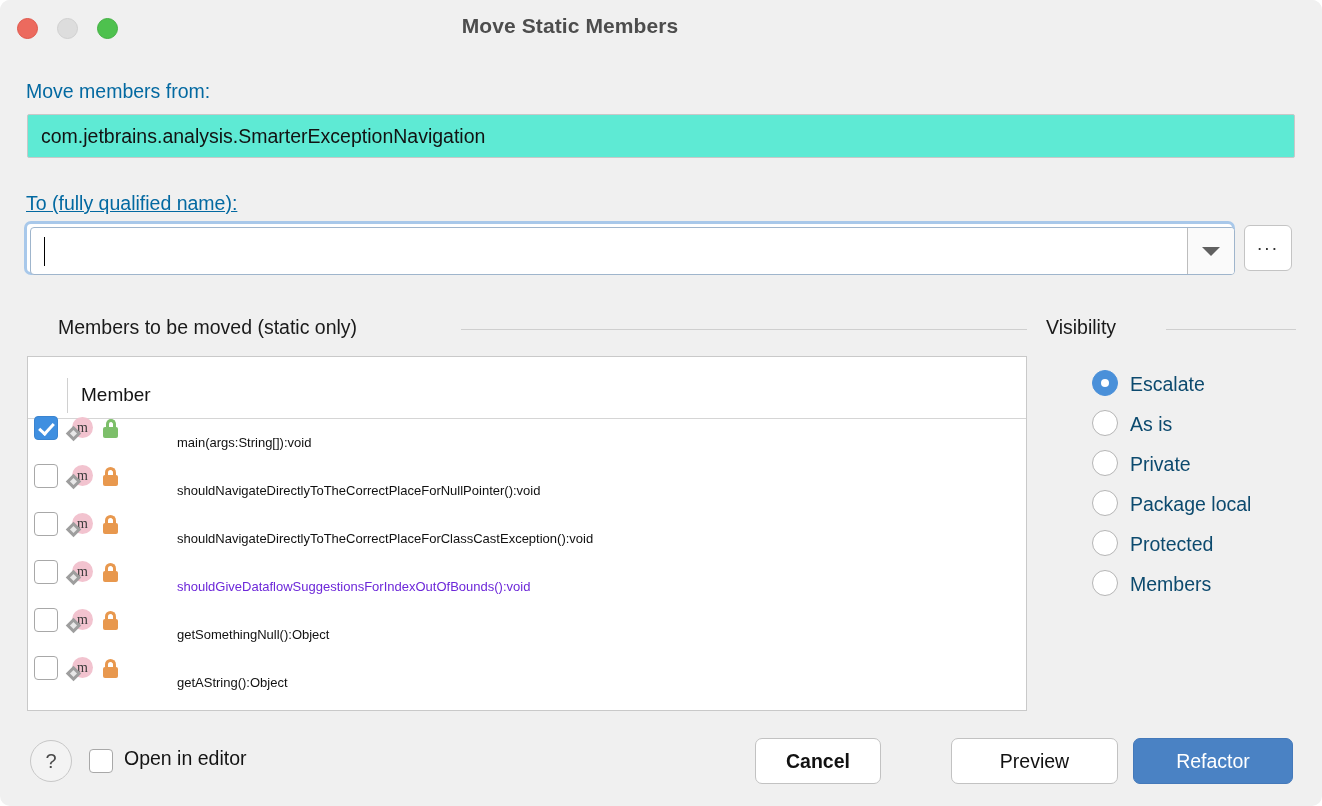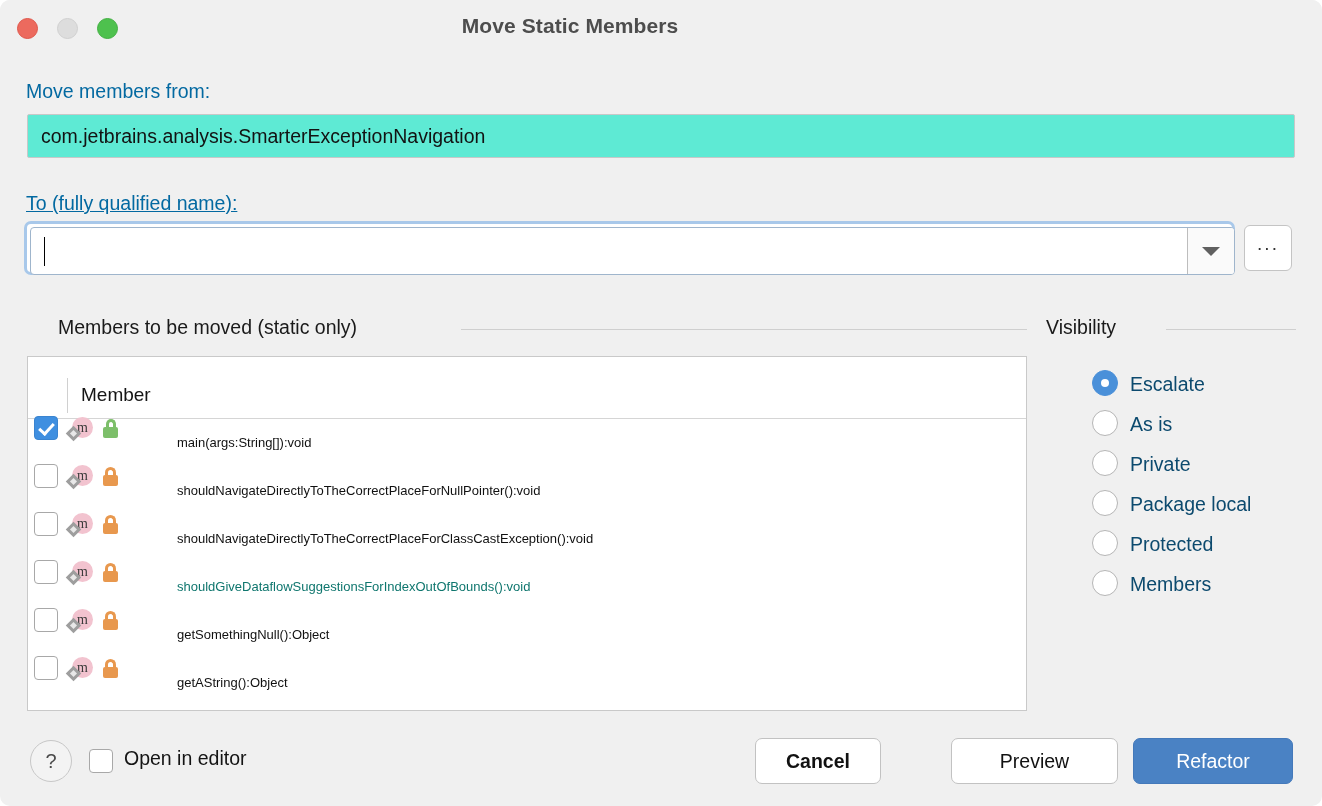--- a/index.html
+++ b/index.html
@@ -333,21 +333,21 @@
   .row .member-name {
     position: absolute;
     left: 149px;
     top: 15px;
     height: 48px;
     line-height: 48px;
     font-size: 13px;
     color: #111111;
     white-space: nowrap;
   }
-  .row .member-name.blue { color: #0f766e; }
+  .row .member-name.blue { color: #6d28d9; }
 
   
   .radio-group {
     position: absolute;
     left: 1092px;
     top: 364px;
   }
   .radio-row {
     position: relative;
     height: 40px;

